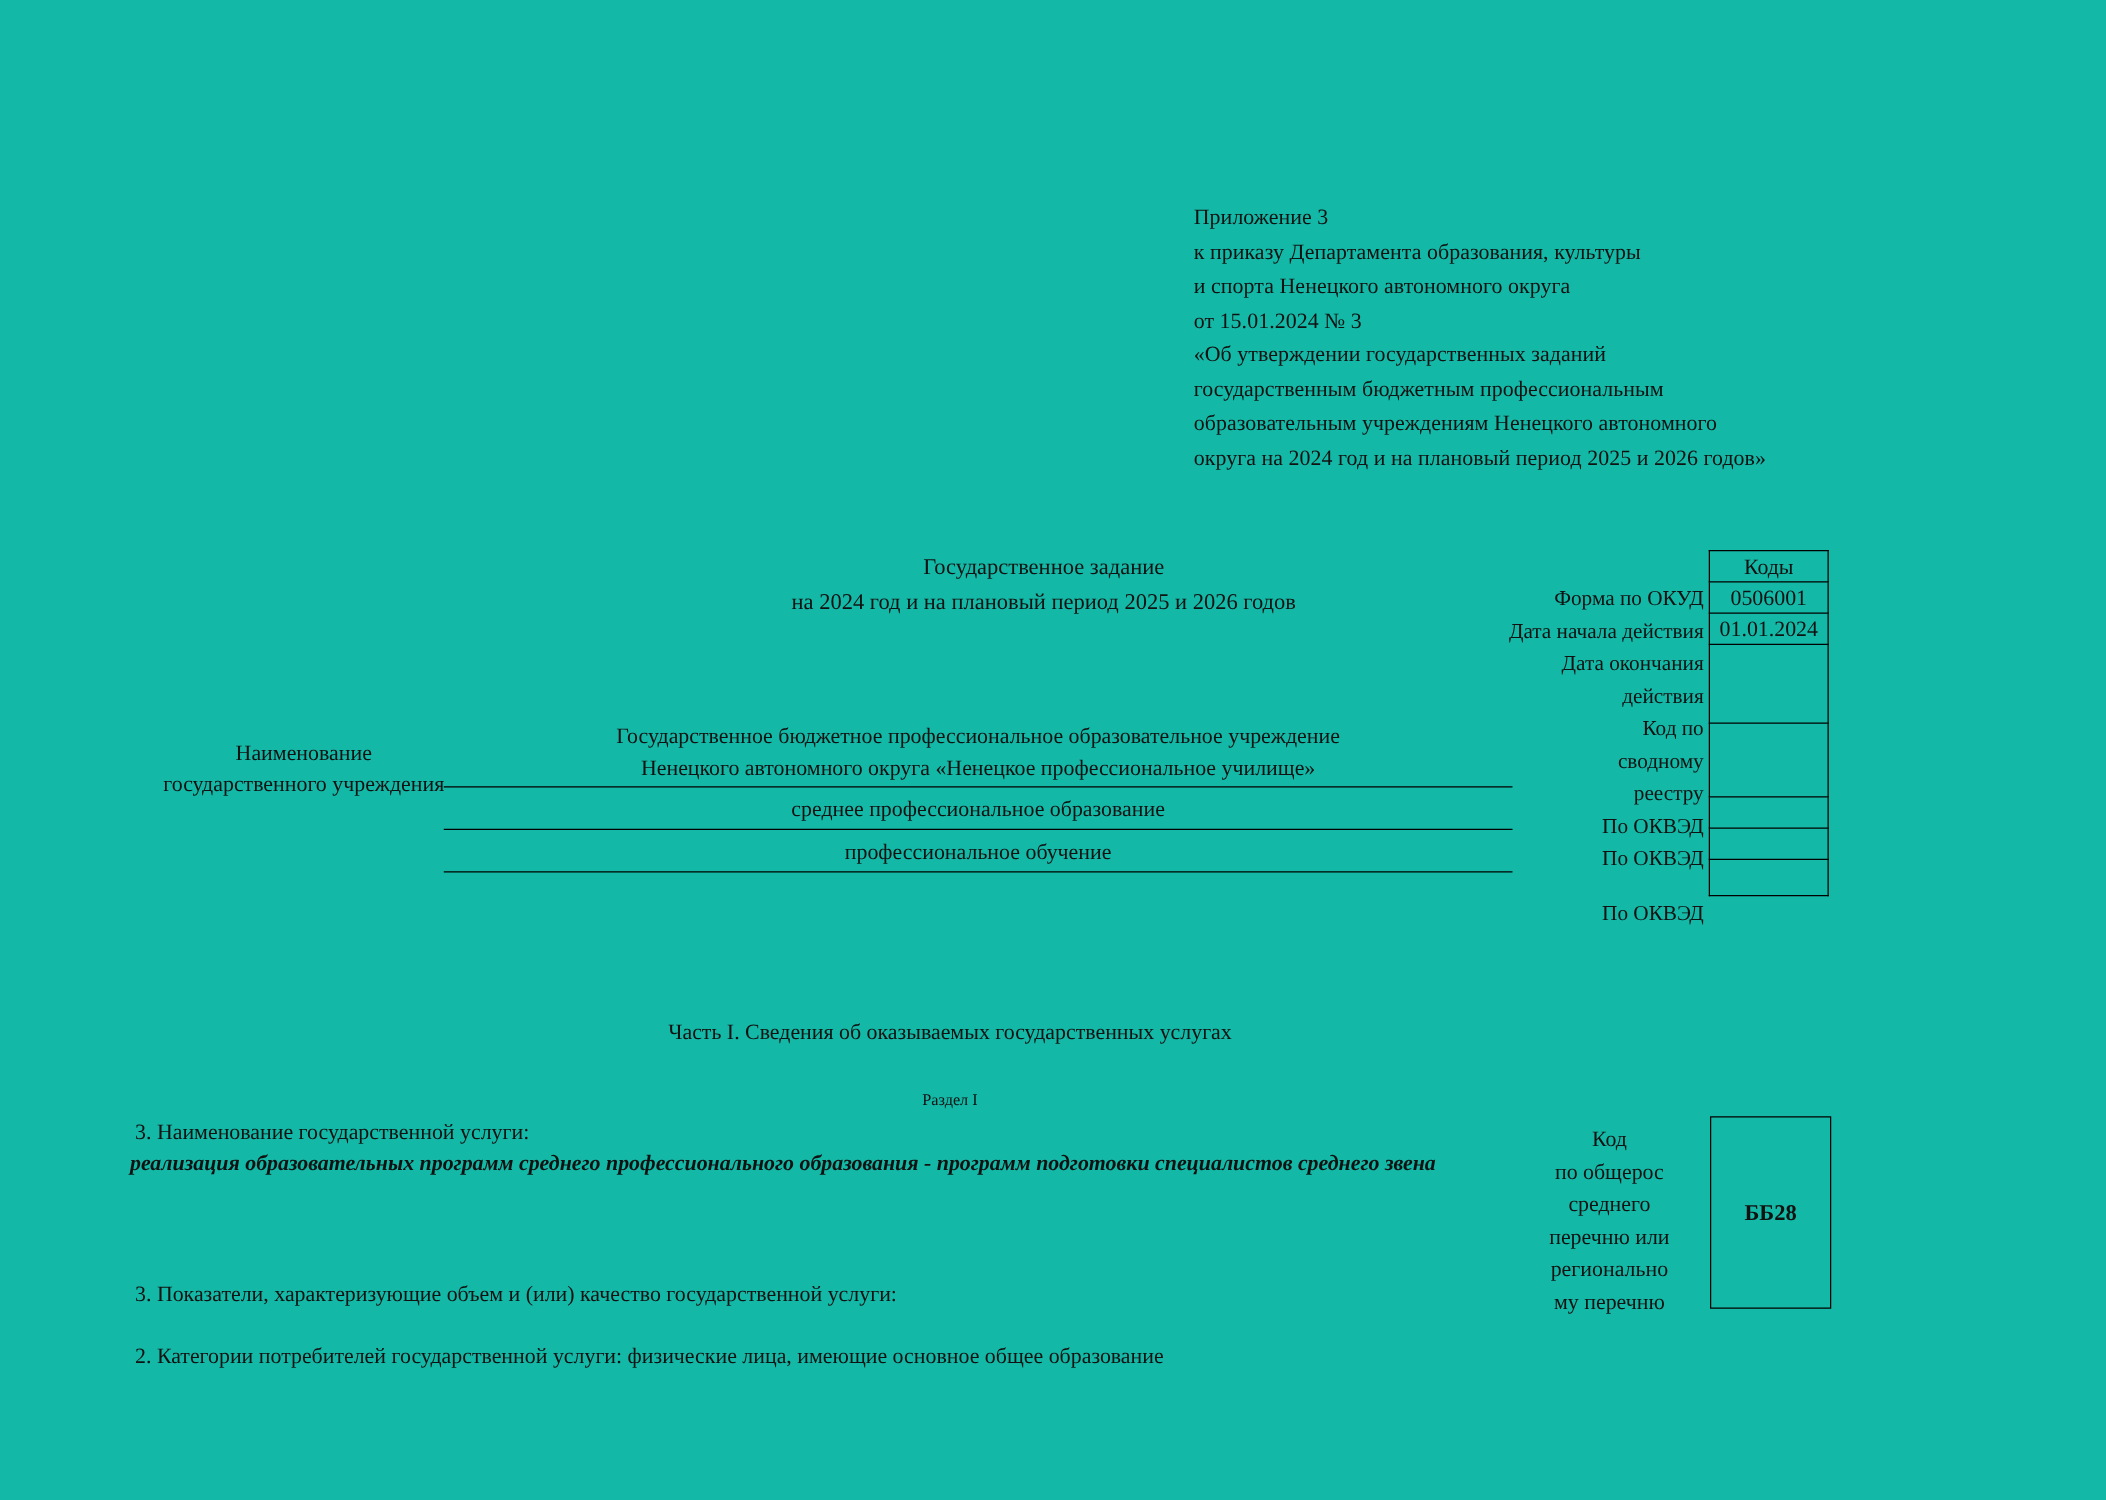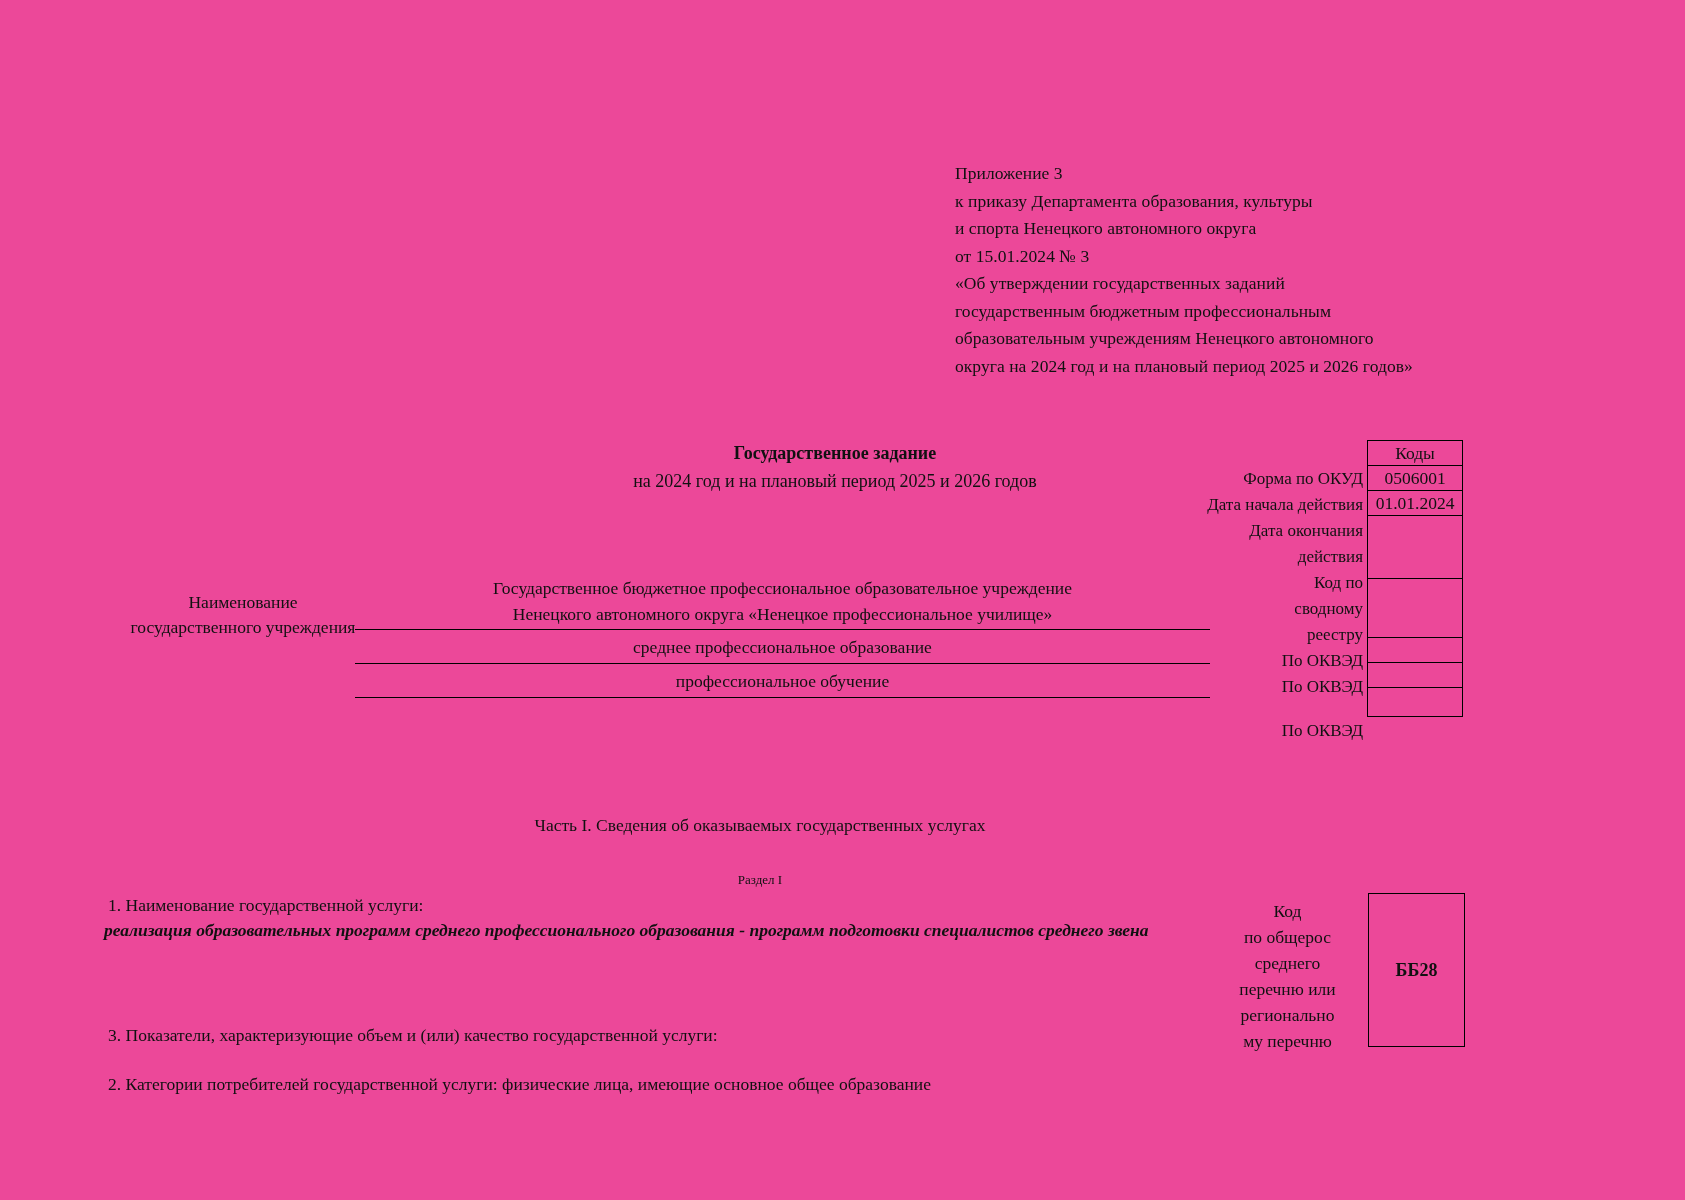--- a/index.html
+++ b/index.html
@@ -11,21 +11,21 @@
     width: 1685px;
     height: 1200px;
     position: relative;
     font-family: "Liberation Serif", "DejaVu Serif", serif;
     color: #111111;
     overflow: hidden;
   }
   .page {
     position: absolute;
     inset: 0;
-    background: #ec4899;
+    background: #14b8a6;
   }
 
   
   .appendix {
     position: absolute;
     left: 955px;
     top: 160px;
     width: 520px;
     font-size: 17.5px;
     line-height: 27.5px;
@@ -33,21 +33,21 @@
   }
   .appendix div { white-space: nowrap; }
 
   
   .doc-title {
     position: absolute;
     left: 555px;
     top: 443px;
     width: 560px;
     text-align: center;
-    font-weight: bold;
+    font-weight: normal;
     font-size: 18px;
   }
   .doc-subtitle {
     position: absolute;
     left: 495px;
     top: 471px;
     width: 680px;
     text-align: center;
     font-size: 18px;
   }
@@ -256,21 +256,21 @@
 
   <div class="okv-line" style="top:637px;">среднее профессиональное образование</div>
   <div class="rule" style="top:663px;"></div>
 
   <div class="okv-line" style="top:671px;">профессиональное обучение</div>
   <div class="rule" style="top:697px;"></div>
 
   <div class="part-heading">Часть I. Сведения об оказываемых государственных услугах</div>
   <div class="section-heading">Раздел I</div>
 
-  <div class="item" style="top:895px;">1. Наименование государственной услуги:</div>
+  <div class="item" style="top:895px;">3. Наименование государственной услуги:</div>
   <div class="item-bold" style="top:920px;font-style:italic;">реализация образовательных программ среднего профессионального образования - программ подготовки специалистов среднего звена</div>
   <div class="item" style="top:1026px;margin-top:48px;">2. Категории потребителей государственной услуги: физические лица, имеющие основное общее образование</div>
   <div class="item" style="top:1025px;">3. Показатели, характеризующие объем и (или) качество государственной услуги:</div>
 
   <div class="code-box-label">
     <div>Код</div>
     <div>по общерос</div>
     <div>среднего</div>
     <div>перечню или</div>
     <div>регионально</div>

